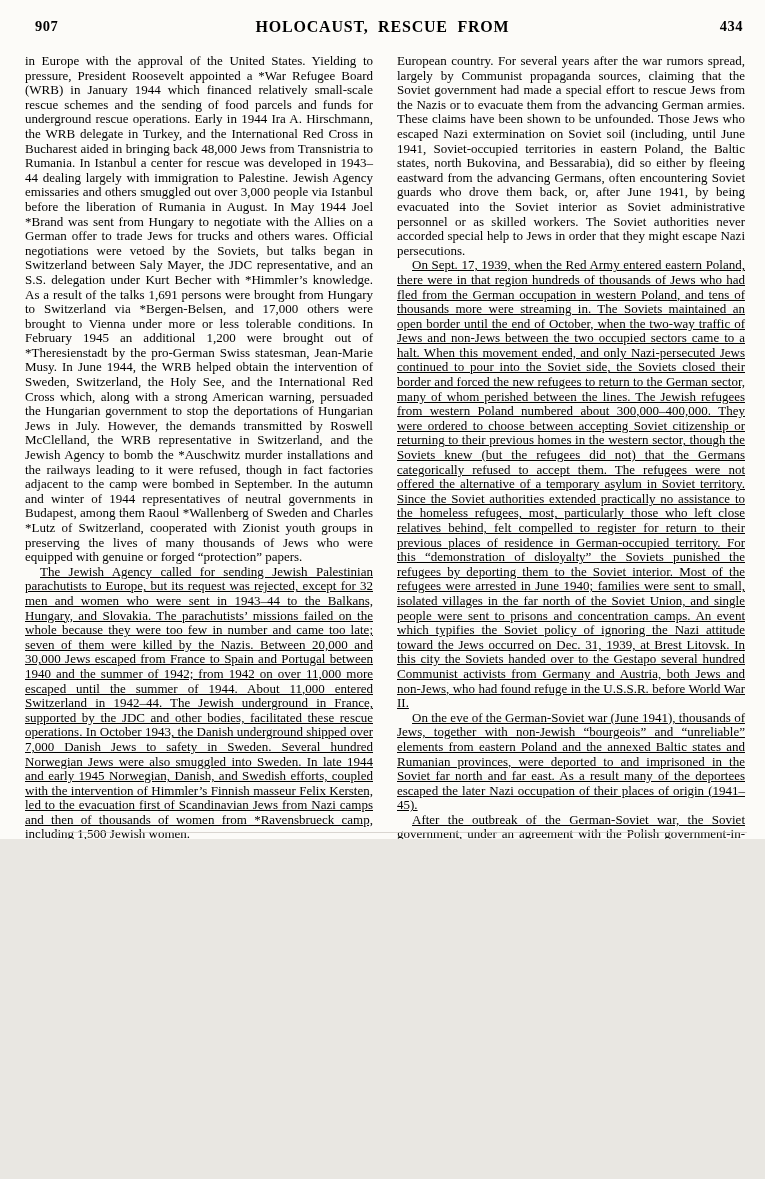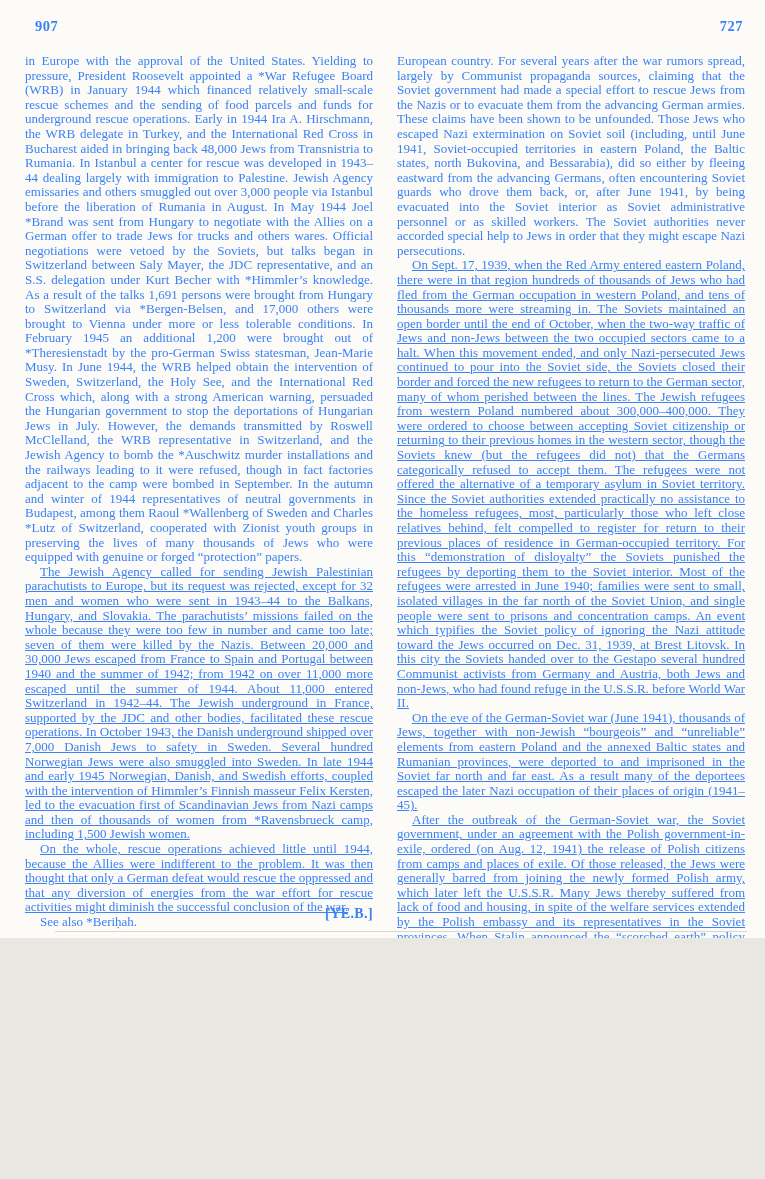--- a/index.html
+++ b/index.html
@@ -3,24 +3,24 @@
 <meta charset="utf-8">
 <style>
   html, body {
     margin: 0;
     padding: 0;
     background: #e9e7e2;
   }
   .page {
     position: relative;
     width: 765px;
-    height: 938px;
+    height: 839px;
     margin: 0 auto;
     background: #fcfbf8;
-    color: #3b82f6;
+    color: #000000;
     font-family: "Liberation Serif", "DejaVu Serif", serif;
     overflow: hidden;
   }
   .running-head {
     position: absolute;
     top: 18px;
     left: 0;
     right: 0;
     height: 22px;
     display: flex;
@@ -86,21 +86,22 @@
     opacity: 0.8;
   }
 </style>
 </head>
 <body>
 
 <div class="page">
 
   <div class="running-head">
     <span class="page-num left">907</span>
-    <span class="page-num right">727</span>
+    <span class="head-title">HOLOCAUST, RESCUE FROM</span>
+    <span class="page-num right">434</span>
   </div>
 
   <div class="columns">
 
     <div class="col">
       <p class="p-cont">in Europe with the approval of the United States. Yielding to pressure, President Roosevelt appointed a *War Refugee Board (WRB) in January 1944 which financed relatively small-scale rescue schemes and the sending of food parcels and funds for underground rescue operations. Early in 1944 Ira A. Hirschmann, the WRB delegate in Turkey, and the International Red Cross in Bucharest aided in bringing back 48,000 Jews from Transnistria to Rumania. In Istanbul a center for rescue was developed in 1943–44 dealing largely with immigration to Palestine. Jewish Agency emissaries and others smuggled out over 3,000 people via Istanbul before the liberation of Rumania in August. In May 1944 Joel *Brand was sent from Hungary to negotiate with the Allies on a German offer to trade Jews for trucks and others wares. Official negotiations were vetoed by the Soviets, but talks began in Switzerland between Saly Mayer, the JDC representative, and an S.S. delegation under Kurt Becher with *Himmler’s knowledge. As a result of the talks 1,691 persons were brought from Hungary to Switzerland via *Bergen-Belsen, and 17,000 others were brought to Vienna under more or less tolerable conditions. In February 1945 an additional 1,200 were brought out of *Theresienstadt by the pro-German Swiss statesman, Jean-Marie Musy. In June 1944, the WRB helped obtain the intervention of Sweden, Switzerland, the Holy See, and the International Red Cross which, along with a strong American warning, persuaded the Hungarian government to stop the deportations of Hungarian Jews in July. However, the demands transmitted by Roswell McClelland, the WRB representative in Switzerland, and the Jewish Agency to bomb the *Auschwitz murder installations and the railways leading to it were refused, though in fact factories adjacent to the camp were bombed in September. In the autumn and winter of 1944 representatives of neutral governments in Budapest, among them Raoul *Wallenberg of Sweden and Charles *Lutz of Switzerland, cooperated with Zionist youth groups in preserving the lives of many thousands of Jews who were equipped with genuine or forged “protection” papers.</p>
       <p class="p-new">The Jewish Agency called for sending Jewish Palestinian parachutists to Europe, but its request was rejected, except for 32 men and women who were sent in 1943–44 to the Balkans, Hungary, and Slovakia. The parachutists’ missions failed on the whole because they were too few in number and came too late; seven of them were killed by the Nazis. Between 20,000 and 30,000 Jews escaped from France to Spain and Portugal between 1940 and the summer of 1942; from 1942 on over 11,000 more escaped until the summer of 1944. About 11,000 entered Switzerland in 1942–44. The Jewish underground in France, supported by the JDC and other bodies, facilitated these rescue operations. In October 1943, the Danish underground shipped over 7,000 Danish Jews to safety in Sweden. Several hundred Norwegian Jews were also smuggled into Sweden. In late 1944 and early 1945 Norwegian, Danish, and Swedish efforts, coupled with the intervention of Himmler’s Finnish masseur Felix Kersten, led to the evacuation first of Scandinavian Jews from Nazi camps and then of thousands of women from *Ravensbrueck camp, including 1,500 Jewish women.</p>
       <p class="p-new">On the whole, rescue operations achieved little until 1944, because the Allies were indifferent to the problem. It was then thought that only a German defeat would rescue the oppressed and that any diversion of energies from the war effort for rescue activities might diminish the successful conclusion of the war.</p>
       <p class="see-also-line">
         <span class="signature">[YE.B.]</span>

